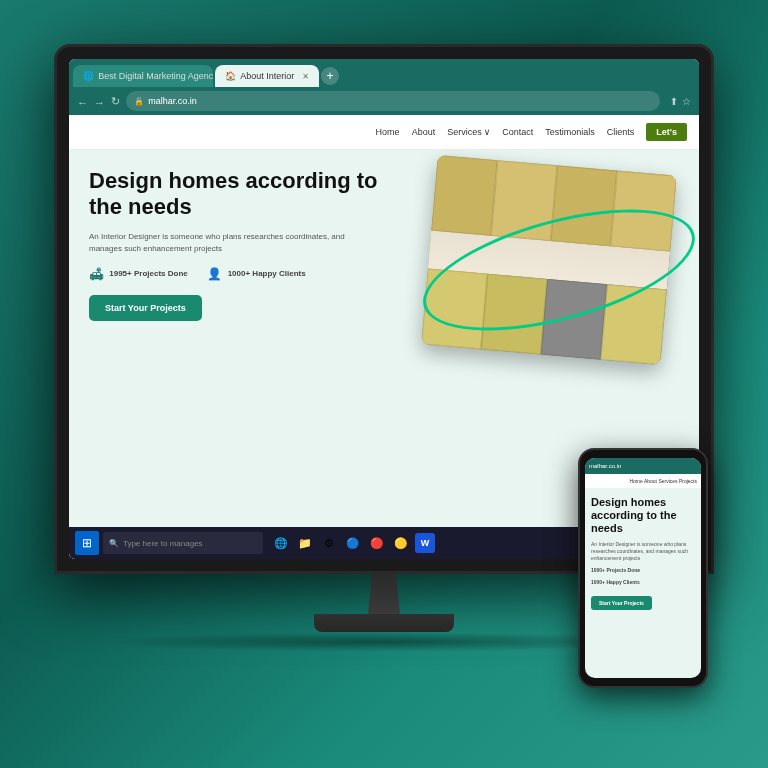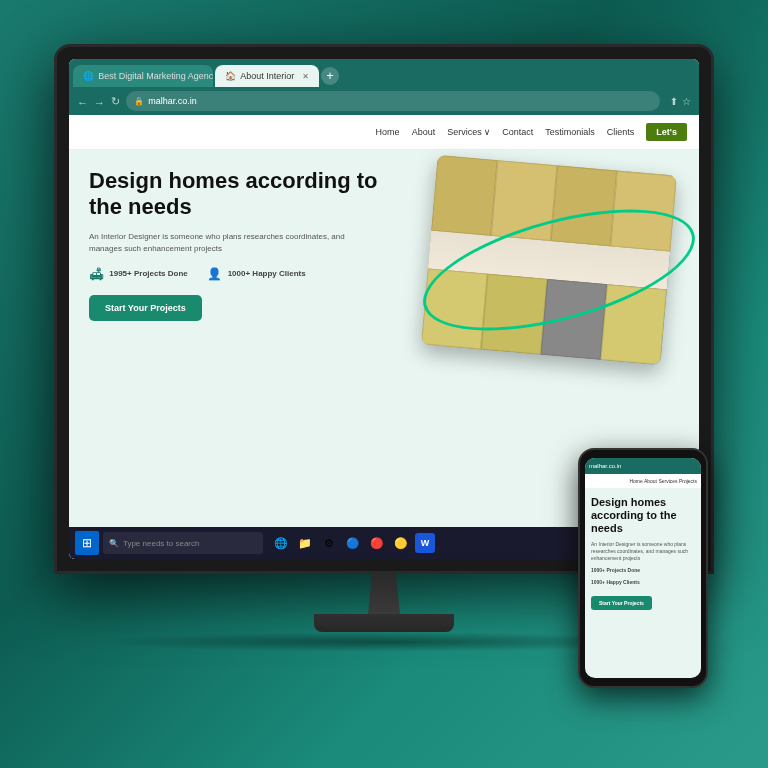--- a/index.html
+++ b/index.html
@@ -583,21 +583,21 @@
             <div class="orbit-ellipse"></div>
           </div>
         </div>
 
         <div class="windows-taskbar">
           <div class="taskbar-start">
             <span>⊞</span>
           </div>
           <div class="taskbar-search">
             <span>🔍</span>
-            <span>Type needs to search</span>
+            <span>Type here to manages</span>
           </div>
           <div class="taskbar-icons">
             <div class="taskbar-icon">🌐</div>
             <div class="taskbar-icon">📁</div>
             <div class="taskbar-icon">⚙</div>
             <div class="taskbar-icon">🔵</div>
             <div class="taskbar-icon">🔴</div>
             <div class="taskbar-icon">🟡</div>
             <div class="taskbar-icon" style="background:#1a56db; color:#fff; font-size:9px; font-weight:bold;">W</div>
           </div>

